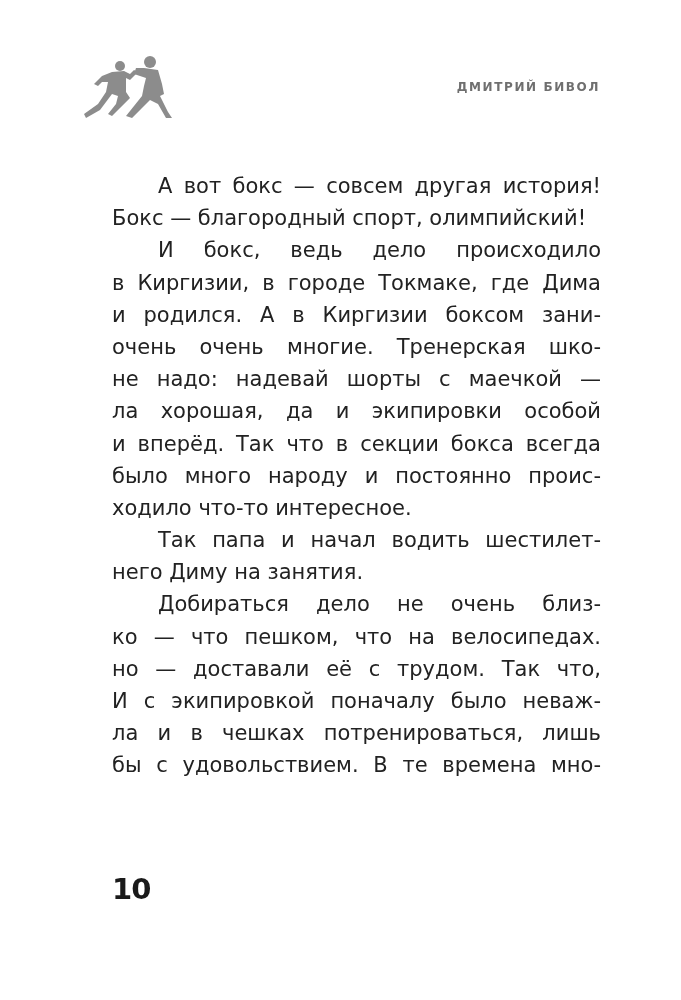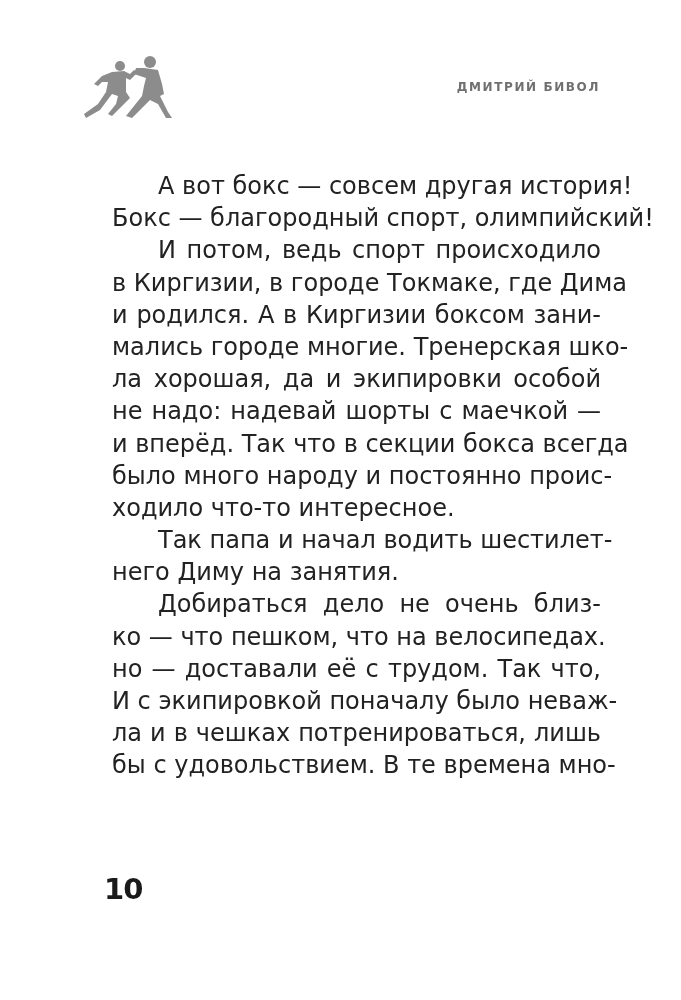--- a/index.html
+++ b/index.html
@@ -6,28 +6,28 @@
     body { width: 681px; height: 1000px; position: relative; overflow: hidden; }
     .page { position: absolute; inset: 0; background: #ffffff; }
     .logo { position: absolute; left: 72px; top: 56px; width: 102px; height: 62px; }
     .header-title {
       position: absolute; right: 81px; top: 80px;
       font-family: "DejaVu Sans", sans-serif; font-weight: bold;
       font-size: 12px; letter-spacing: 1.6px; color: #6f6f6f;
     }
     .body-text {
       position: absolute; left: 112px; top: 170px; width: 489px;
-      font-family: "DejaVu Sans", sans-serif; font-size: 24px;
+      font-family: "DejaVu Sans", sans-serif; font-size: 21px;
       line-height: 32.2px; color: #222222;
     }
     .line { display: block; white-space: nowrap; text-align: justify; text-align-last: justify; height: 32.2px; }
     .line.indent { padding-left: 46px; }
     .line.last { text-align-last: left; }
     .page-number {
-      position: absolute; left: 104px; top: 872px;
+      position: absolute; left: 112px; top: 872px;
       font-family: "DejaVu Sans", sans-serif; font-weight: bold;
       font-size: 29px; color: #1a1a1a; letter-spacing: -1px;
     }
   </style>
 </head>
 <body>
 
 <div class="page">
 
   <div class="logo">
@@ -41,26 +41,26 @@
         <path d="M64 12 L72 12 L86 14 L90 28 L92 38 L88 40 L90 44 L96 56 L100 62 L94 62 L86 48 L78 44 L70 52 L60 62 L54 60 L62 50 L70 40 L72 30 L74 22 L68 20 L62 18 Z"></path>
       </g>
     </svg>
   </div>
 
   <div class="header-title">ДМИТРИЙ БИВОЛ</div>
 
   <div class="body-text">
     <span class="line indent">А вот бокс — совсем другая история!</span>
     <span class="line last">Бокс — благородный спорт, олимпийский!</span>
-    <span class="line indent">И потом, ведь спорт происходило</span>
+    <span class="line indent">И бокс, ведь дело происходило</span>
     <span class="line">в Киргизии, в городе Токмаке, где Дима</span>
     <span class="line">и родился. А в Киргизии боксом зани-</span>
-    <span class="line">мались городе многие. Тренерская шко-</span>
+    <span class="line">очень очень многие. Тренерская шко-</span>
+    <span class="line">не надо: надевай шорты с маечкой —</span>
     <span class="line">ла хорошая, да и экипировки особой</span>
-    <span class="line">не надо: надевай шорты с маечкой —</span>
     <span class="line">и вперёд. Так что в секции бокса всегда</span>
     <span class="line">было много народу и постоянно проис-</span>
     <span class="line last">ходило что-то интересное.</span>
     <span class="line indent">Так папа и начал водить шестилет-</span>
     <span class="line last">него Диму на занятия.</span>
     <span class="line indent">Добираться дело не очень близ-</span>
     <span class="line">ко — что пешком, что на велосипедах.</span>
     <span class="line">но — доставали её с трудом. Так что,</span>
     <span class="line">И с экипировкой поначалу было неваж-</span>
     <span class="line">ла и в чешках потренироваться, лишь</span>

